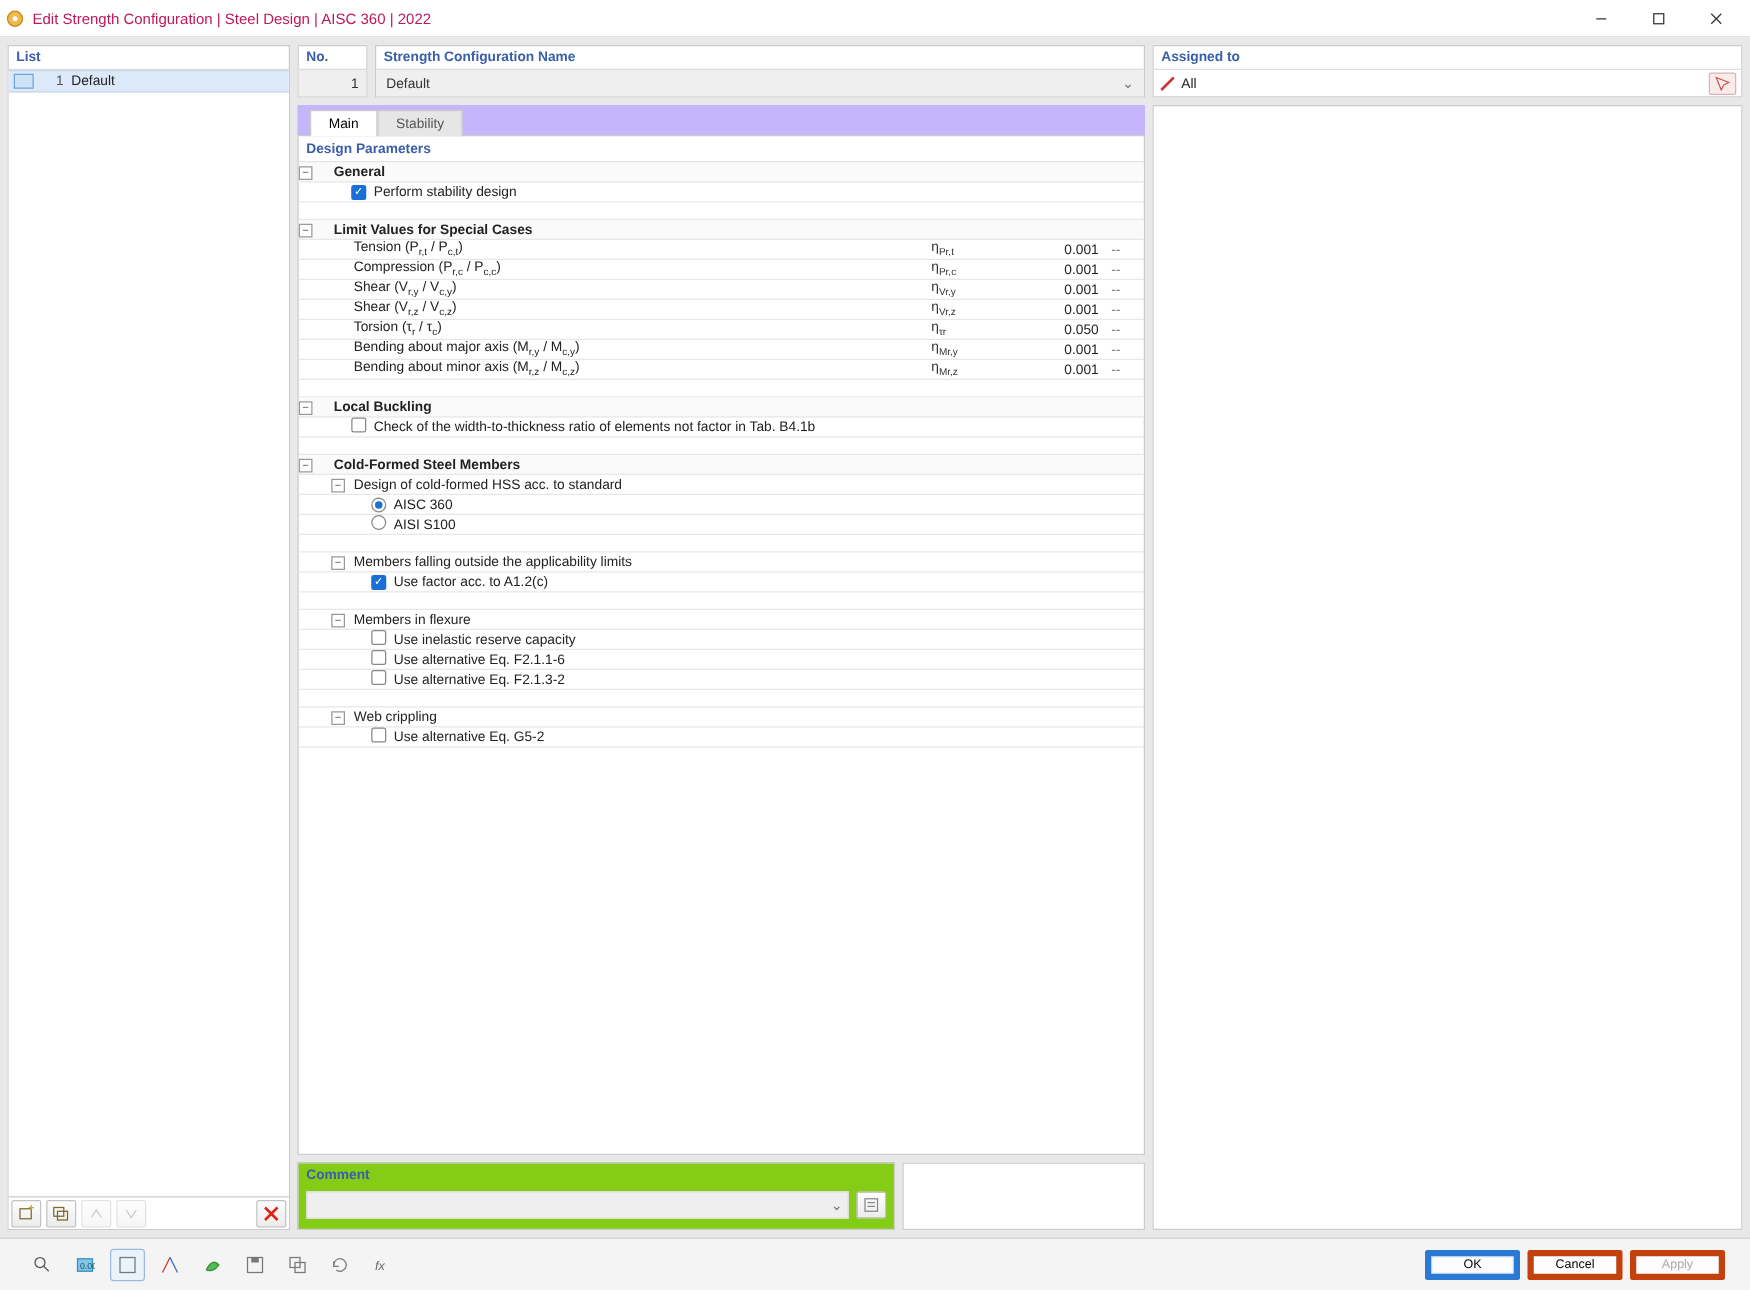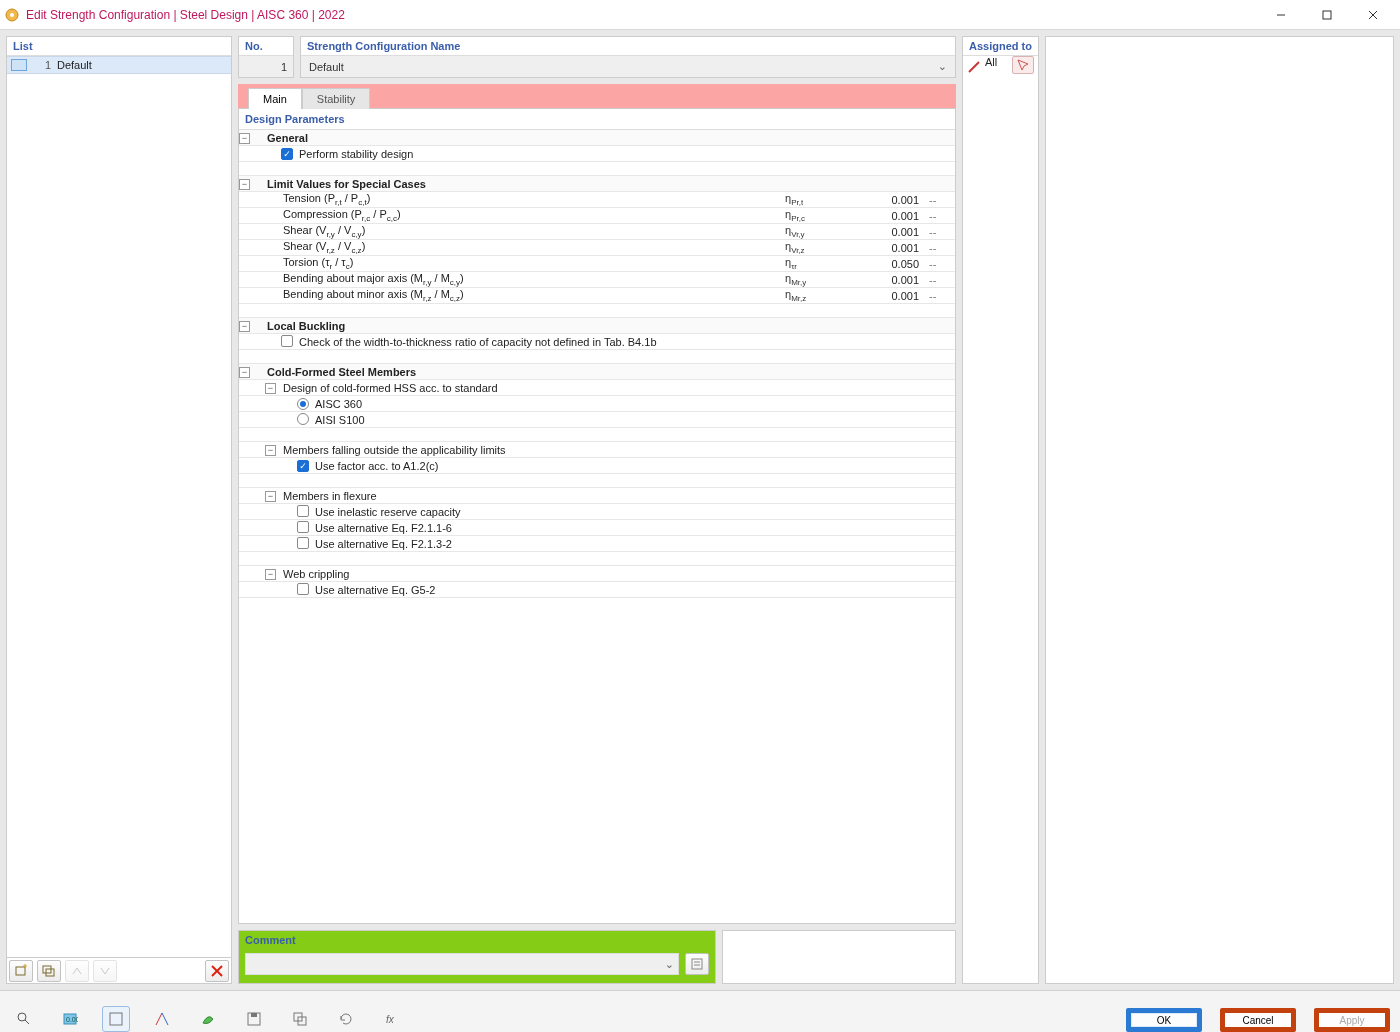--- a/index.html
+++ b/index.html
@@ -106,38 +106,38 @@
 .name-pane { flex:1; }
 .combo {
   height:22px; border-top:1px solid #ddd;
   display:flex; align-items:center;
   background:#efefef;
   padding:0 4px 0 8px;
 }
 .combo .txt { flex:1; color:#333;}
 .combo .car { color:#666; padding:0 4px; }
 
-.right-pane { width:432px; display:flex; gap:6px;}
+.right-pane { width:472px; display:flex; flex-direction:column; gap:6px;}
 .assigned .content {
-  height:22px; display:flex; padding:0 4px; border-top:1px solid #ddd;
+  height:22px; display:flex; align-items:center; padding:0 4px; border-top:1px solid #ddd;
 }
 .assigned .ic {
   width:14px; display:inline-flex; align-items:center; justify-content:center; margin-right:4px;
 }
 .assigned .pickbtn {
   width:22px; height:18px; border:1px solid #d9b3b3; background:#fbeaea;
   display:flex; align-items:center; justify-content:center; border-radius:2px; cursor:pointer;
 }
 .right-filler { flex:1; background:#fff; border:1px solid #ccc; }
 
 .tabs-wrap {
   flex:1;
   display:flex;
   flex-direction:column;
-  background:#fca5a5;
+  background:#c4b5fd;
 }
 .tabstrip {
   display:flex;
   gap:0;
   padding-left:10px;
   height:24px;
   align-items:flex-end;
 }
 .tab {
   padding:4px 14px;
@@ -205,23 +205,23 @@
   display:flex; align-items:center; padding:0 4px;
 }
 .comment-body .combo2 .car { margin-left:auto; color:#666; }
 .img-pane { flex:1; background:#fff; border:1px solid #ccc; height:54px;}
 
 .footer {
   height:42px;
   background:#f4f4f4;
   border-top:1px solid #d0d0d0;
   display:flex;
-  align-items:flex-end;
-  padding:0 10px;
-  gap:18px;
+  align-items:center;
+  padding:0 20px;
+  gap:6px;
 }
 .footer .spacer { flex:1; }
 .btn {
   min-width:76px; height:24px;
   border:5px solid #c2410c; background:#fdfdfd;
   border-radius:2px; cursor:pointer; font-size:10px;
   padding:0 12px;
 }
 .btn.primary { border-color:#2a7ad4; box-shadow:0 0 0 1px rgba(42,122,212,.15) inset; }
 .btn.dis { color:#aaa; cursor:default; }
@@ -465,21 +465,21 @@
             <span class="c-name ghead" style="margin-left:-48px;">Local Buckling</span>
             <span></span>
               <span></span>
               <span></span>
           </div>
           <div class="grow">
             <span></span>
               <span></span>
             <span><span class="chk"></span></span>
             <span></span>
-            <span class="c-name" style="margin-left:-16px;">Check of the width-to-thickness ratio of capacity not defined in Tab. B4.1b</span>
+            <span class="c-name" style="margin-left:-16px;">Check of the width-to-thickness ratio of elements not factor in Tab. B4.1b</span>
             <span></span>
               <span></span>
               <span></span>
           </div>
 
           <div class="grow" style="height:14px;">
               <span></span>
               <span></span>
               <span></span>
               <span></span>

